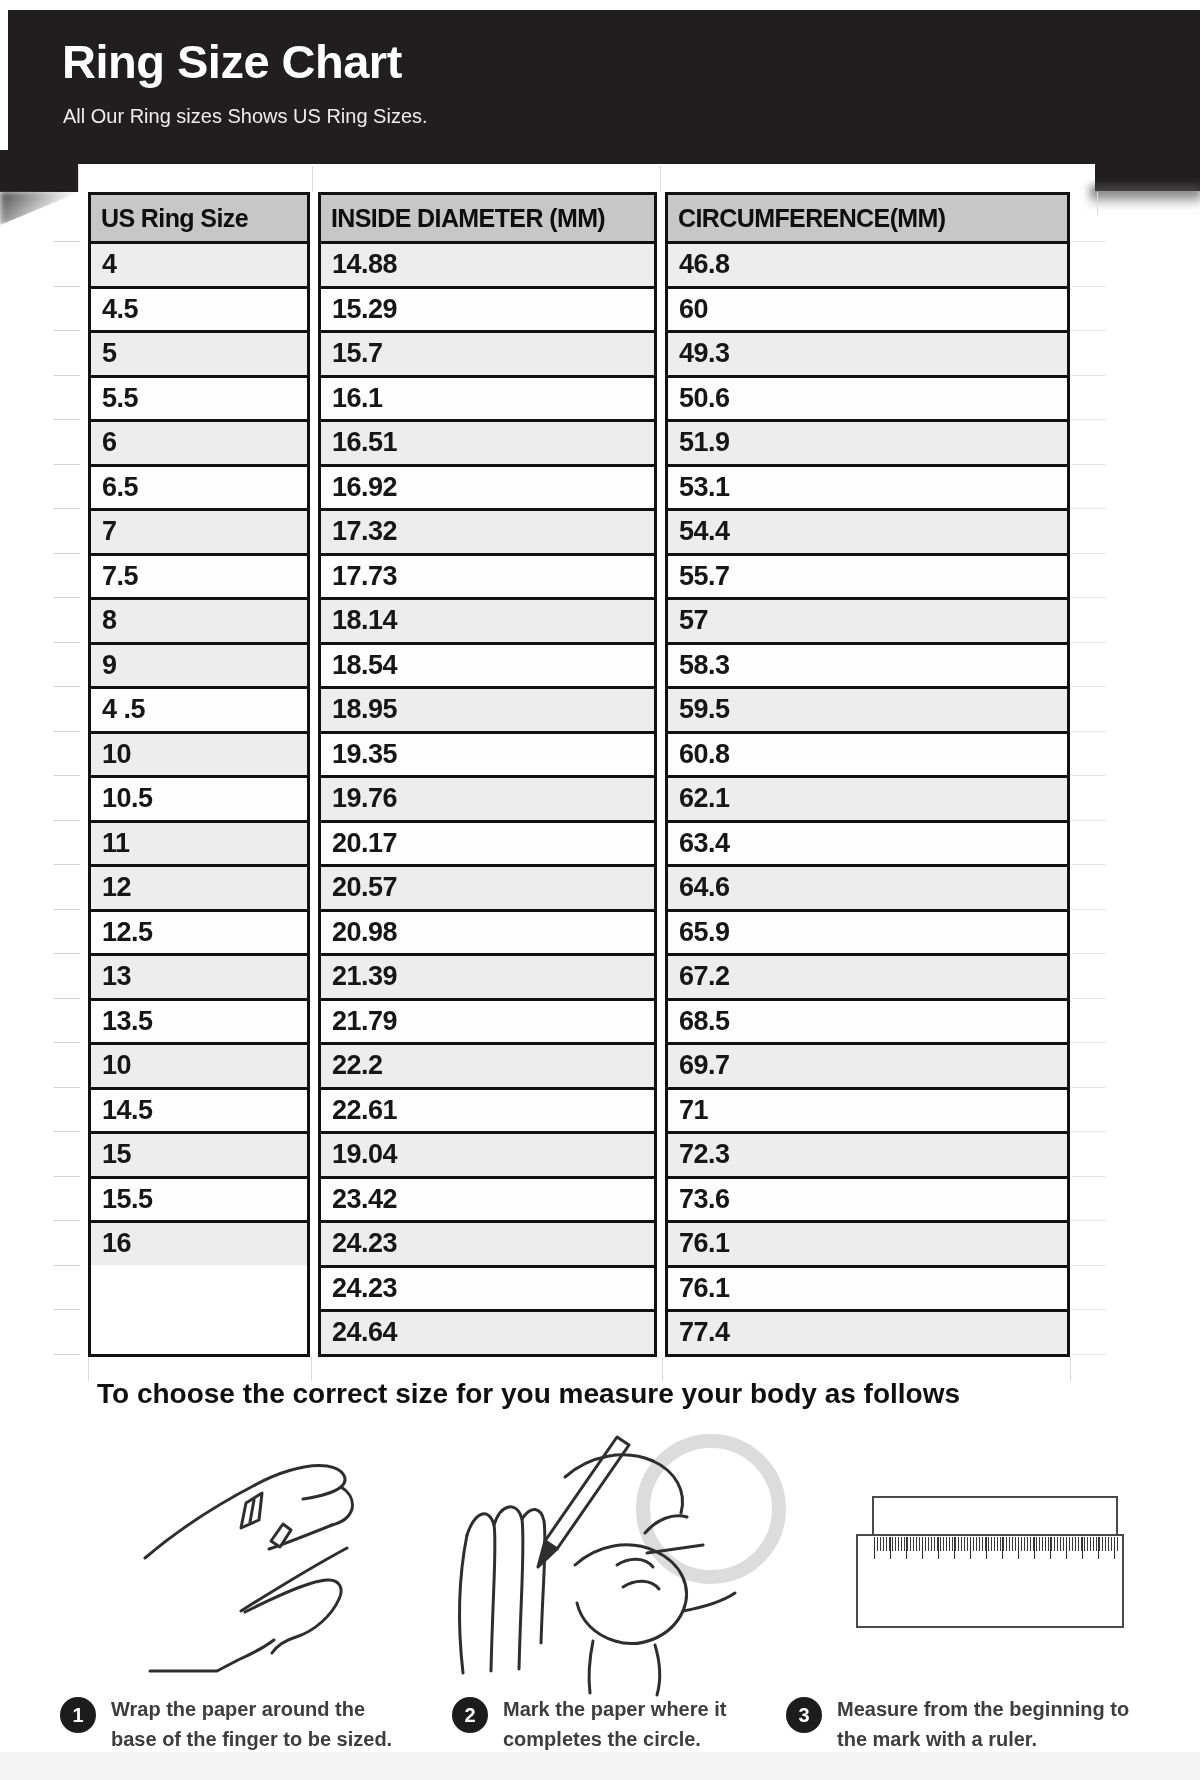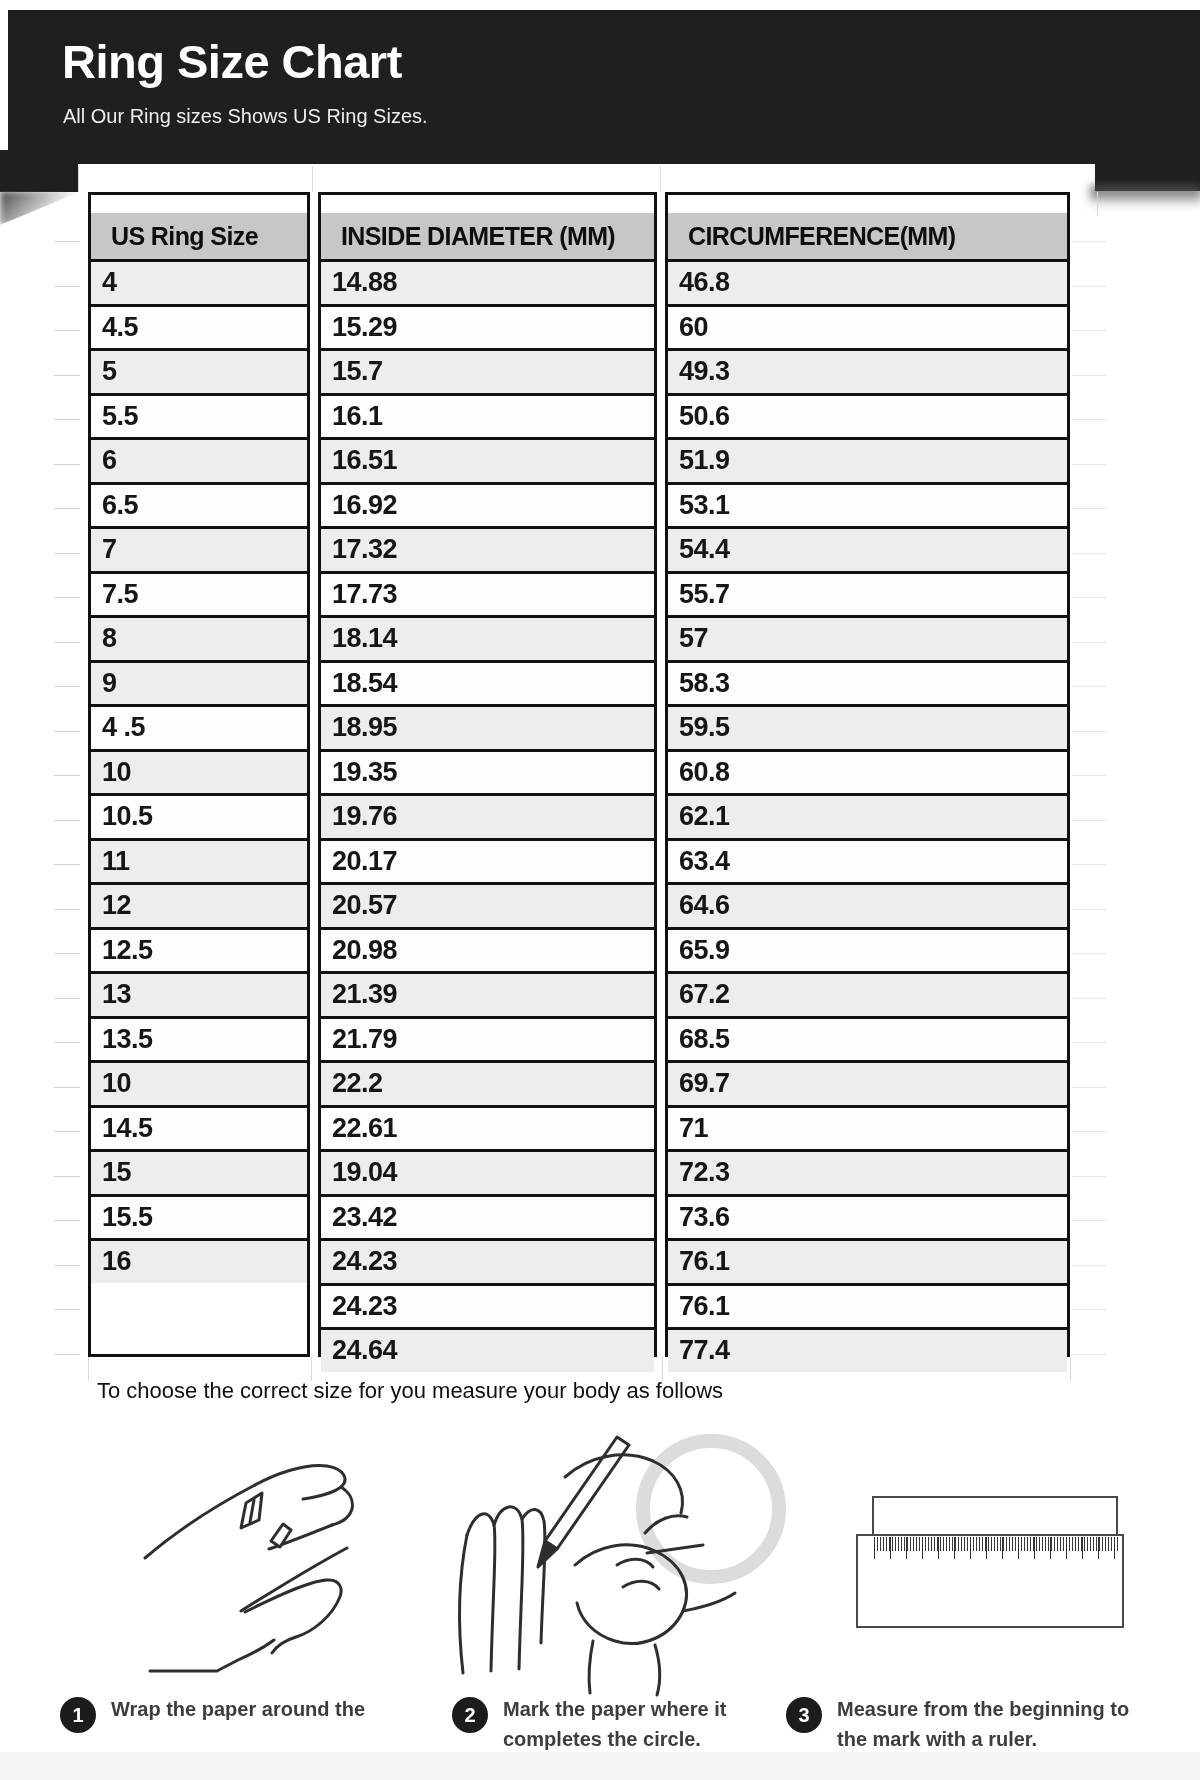--- a/index.html
+++ b/index.html
@@ -25,29 +25,29 @@
                background:linear-gradient(180deg,#555555,rgba(90,90,90,0) 75%);
                border-radius:0 0 45% 15%;filter:blur(4px);}
   
   .sheet-vline{position:absolute;width:1px;background:#d9d9d9;}
   .tick-left{position:absolute;left:54px;width:26px;height:1px;background:#d2d2d2;}
   .tick-right{position:absolute;left:1072px;width:34px;height:1px;background:#e5e5e5;}
   
   .tcol{position:absolute;top:192px;height:1165px;box-sizing:border-box;
         border:3px solid var(--table-border);background:#fff;}
   .tcol-0{left:88px;width:222px;} .tcol-1{left:318px;width:339px;} .tcol-2{left:665px;width:405px;}
-  .th{height:46px;line-height:46px;padding-left:20px;box-sizing:border-box;
+  .th{height:46px;line-height:46px;padding-left:10px;box-sizing:border-box;
       background:var(--header-cell-bg);font-size:25px;font-weight:700;color:#0e0e0e;
-      white-space:nowrap;letter-spacing:-0.6px;margin-top:18px;}
+      white-space:nowrap;letter-spacing:-0.6px;}
   .td{height:44.5px;box-sizing:border-box;border-top:3px solid var(--table-border);
       line-height:41px;padding-left:11px;font-size:27px;font-weight:700;color:#161616;
       background:var(--row-plain-bg);letter-spacing:-0.5px;}
   .td.shade{background:var(--row-shade-bg);}
   
-  .instruction{position:absolute;left:97px;top:1378px;font-size:22px;font-weight:400;color:#101010;}
+  .instruction{position:absolute;left:97px;top:1378px;font-size:28px;font-weight:700;color:#101010;}
   
   .illus{position:absolute;}
   .sketch{stroke:#2e2e2e;stroke-width:3;fill:none;stroke-linecap:round;stroke-linejoin:round;}
   .ruler-paper{position:absolute;left:872px;top:1496px;width:246px;height:42px;box-sizing:border-box;
                border:2px solid #4a4a4a;background:#fff;}
   .ruler-body{position:absolute;left:856px;top:1534px;width:268px;height:94px;box-sizing:border-box;
               border:2px solid #4a4a4a;background:#fff;}
   .ruler-ticks-fine{position:absolute;left:874px;top:1537px;width:244px;height:14px;
       background:repeating-linear-gradient(90deg,#3a3a3a 0 1px,transparent 1px 3px);}
   .ruler-ticks-tall{position:absolute;left:874px;top:1537px;width:244px;height:22px;
@@ -211,20 +211,21 @@
 
   <div class="ruler-paper"></div>
   <div class="ruler-body"></div>
   <div class="ruler-ticks-fine"></div>
   <div class="ruler-ticks-tall"></div>
 
   <div class="step" style="left:60px;top:1694px;">
     <div class="badge">1</div>
     <div class="step-text">
       <div>Wrap the paper around the</div>
+      <div>base of the finger to be sized.</div>
     </div>
   </div>
   <div class="step" style="left:452px;top:1694px;">
     <div class="badge">2</div>
     <div class="step-text">
       <div>Mark the paper where it</div>
       <div>completes the circle.</div>
     </div>
   </div>
   <div class="step" style="left:786px;top:1694px;">

